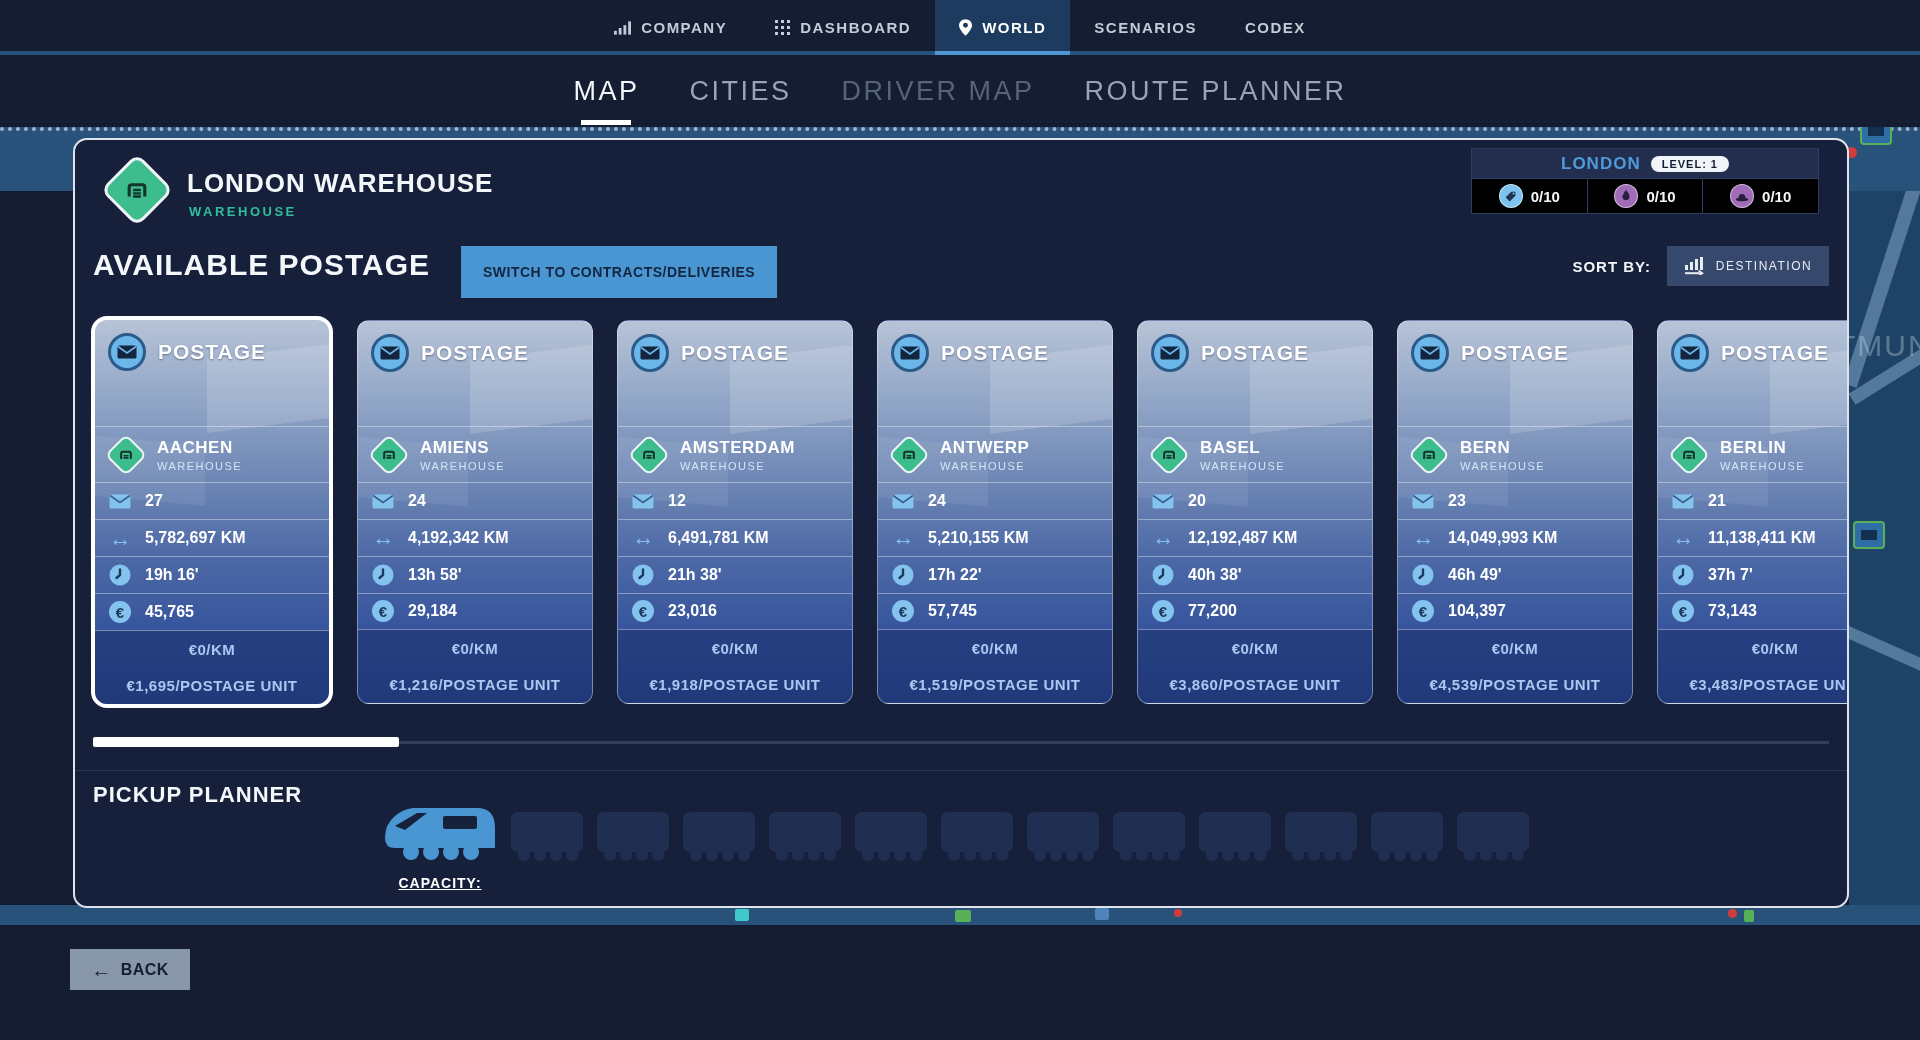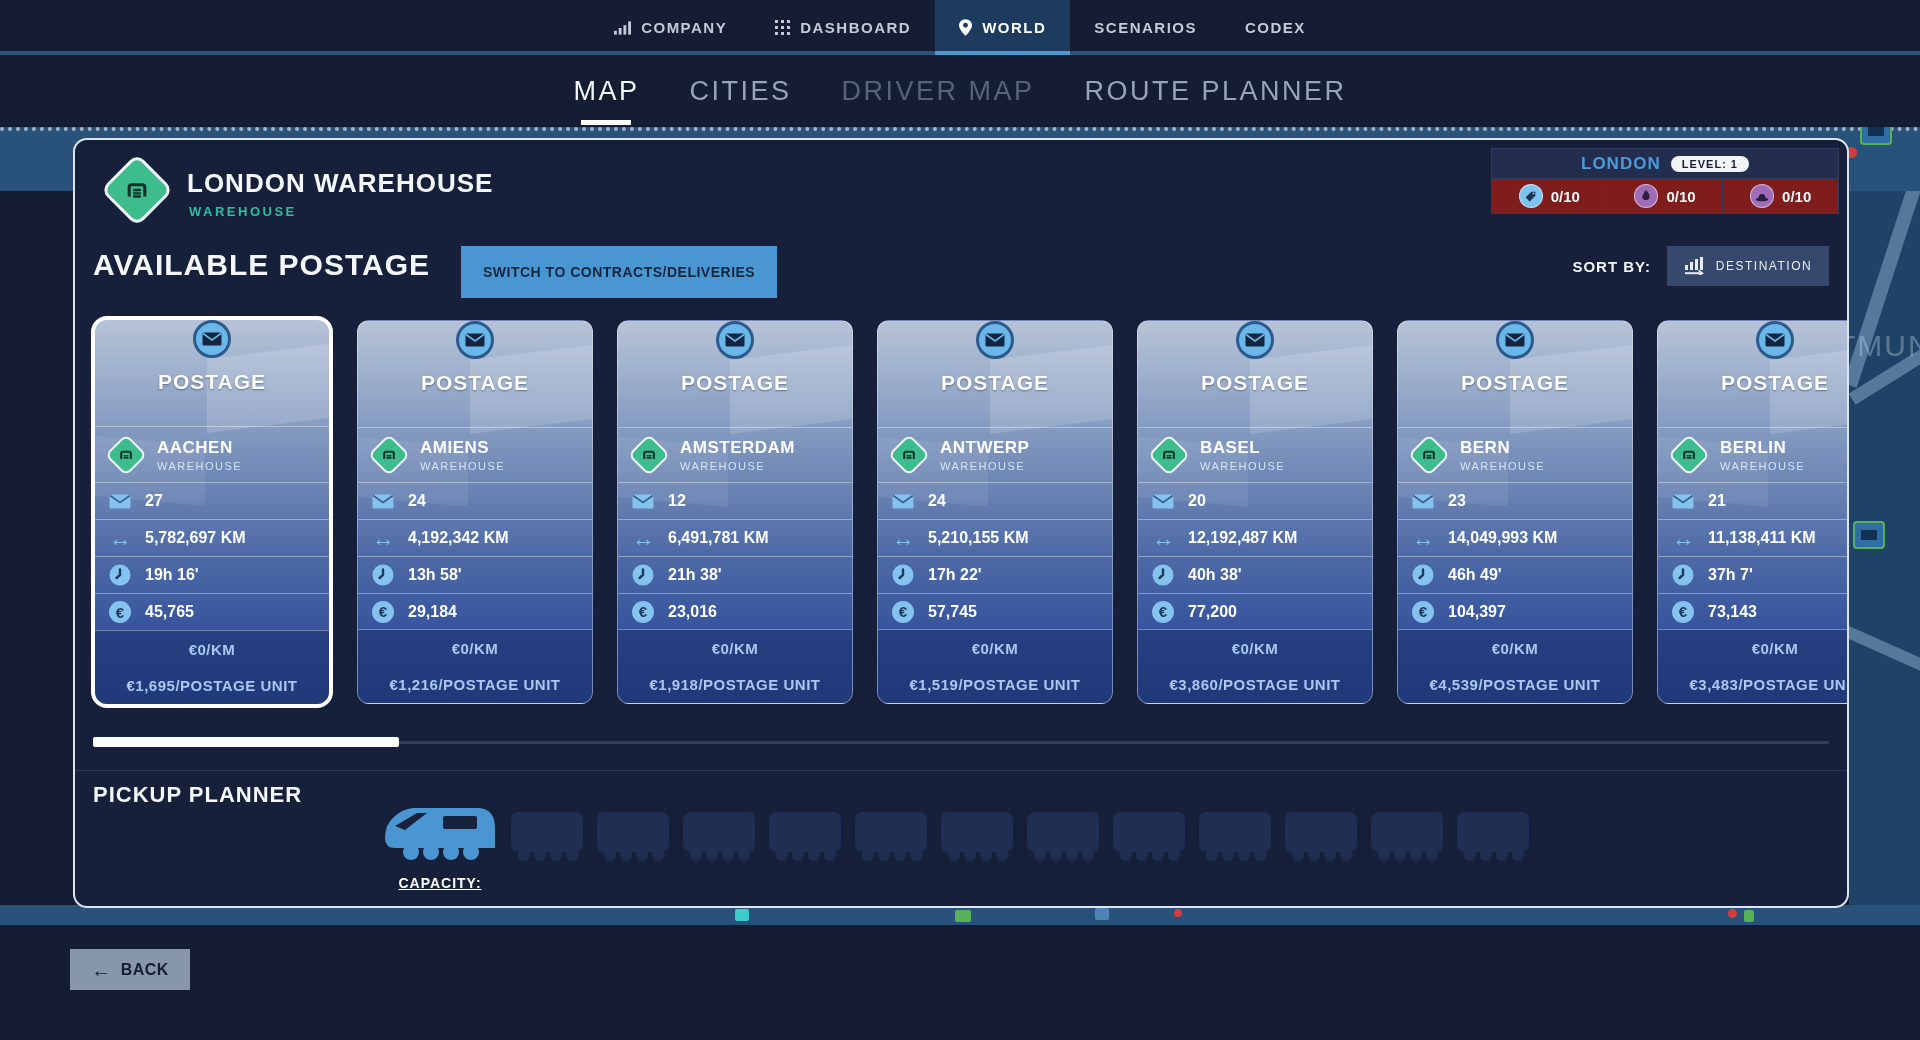--- a/index.html
+++ b/index.html
@@ -49,21 +49,21 @@
   .wh-diamond { position:absolute; left:36px; top:24px; width:52px; height:52px; background:#3dbd8e;
     border:3px solid #eef3f8; border-radius:10px; transform:rotate(45deg);
     display:flex; align-items:center; justify-content:center; }
   .wh-diamond svg { transform:rotate(-45deg); }
   .panel-title { position:absolute; left:112px; top:28px; font-size:26px; font-weight:bold;
     color:#f4f7fa; letter-spacing:1px; }
   .panel-subtitle { position:absolute; left:114px; top:64px; font-size:13px; font-weight:bold;
     color:#2fbe9b; letter-spacing:2.5px; }
 
   
-  .city-badge { position:absolute; right:8px; top:8px; width:348px; background:#7f1d1d;
+  .city-badge { position:absolute; right:28px; top:8px; width:348px; background:#000000;
     border:1px solid #2e3c60; }
   .badge-top { height:30px; display:flex; align-items:center; justify-content:center; gap:10px;
     background:#232e4e; border-bottom:1px solid #2e3c60; }
   .badge-city { color:#4f9ad9; font-size:17px; font-weight:bold; letter-spacing:1px; }
   .level-pill { background:#f2f5f8; color:#141d32; font-size:11px; font-weight:bold;
     padding:2px 11px; border-radius:9px; letter-spacing:1px; }
   .badge-stats { display:flex; height:34px; }
   .badge-cell { flex:1; display:flex; align-items:center; justify-content:center; gap:8px;
     border-left:1px solid #2e3c60; color:#f4f7fa; font-size:15px; font-weight:bold; }
   .badge-cell:first-child { border-left:none; }
@@ -88,21 +88,21 @@
     display:flex; align-items:center; gap:24px; overflow:hidden; }
   .card { flex:0 0 236px; width:236px; height:384px; border-radius:12px; overflow:hidden;
     position:relative; display:flex; flex-direction:column; cursor:pointer;
     border:1px solid rgba(255,255,255,.35);
     background:linear-gradient(180deg,#b7c3d7 0%,#96aac9 18%,#7089b6 40%,#4d69a6 62%,#35539c 82%,#2c4890 100%); }
   .card::before { content:""; position:absolute; left:48%; top:30px; width:62%; height:74px;
     background:rgba(255,255,255,.16); transform:skewY(-7deg); }
   .card::after { content:""; position:absolute; left:-8%; top:120px; width:55%; height:60px;
     background:rgba(255,255,255,.08); transform:skewY(5deg); }
   .card.selected { flex-basis:242px; width:242px; height:392px; border:4px solid #ffffff; border-radius:16px; }
-  .c-head { height:64px; display:flex; align-items:center; gap:12px; padding:0 13px; position:relative; z-index:2;flex-direction:column; }
+  .c-head { height:64px; display:flex; align-items:center; gap:12px; padding:0 13px; position:relative; z-index:2; }
   .env-big { width:38px; height:38px; border-radius:50%; background:#6cb7ea; border:3px solid #2b5a8c;
     display:flex; align-items:center; justify-content:center; flex:0 0 38px; }
   .c-type { font-size:21px; font-weight:bold; color:#ffffff; letter-spacing:1px;
     text-shadow:0 1px 2px rgba(10,25,60,.45); }
   .photo-gap { height:42px; }
   .c-row { border-top:1px solid rgba(255,255,255,.38); display:flex; align-items:center;
     gap:12px; padding:0 12px; position:relative; z-index:2; }
   .c-city { height:56px; }
   .diamond-s { width:30px; height:30px; background:#3dbd8e; border:2px solid #eef3f8; border-radius:7px;
     transform:rotate(45deg); display:flex; align-items:center; justify-content:center;

